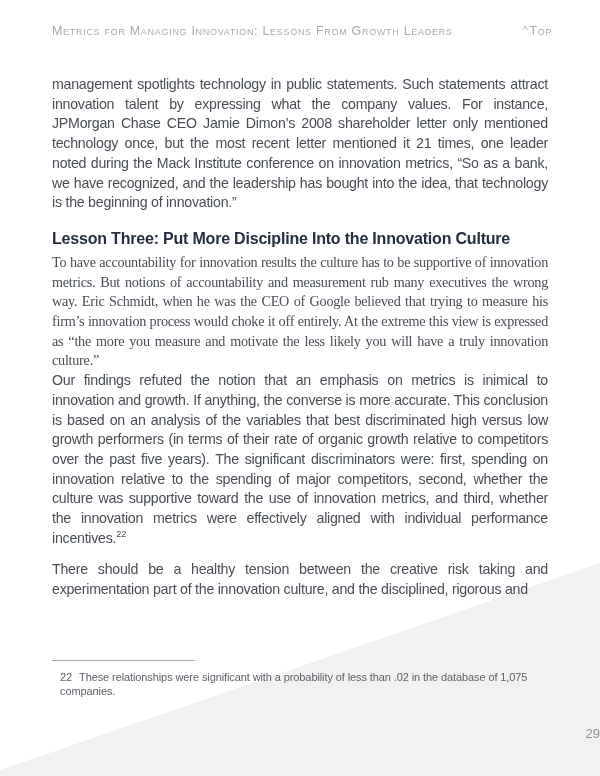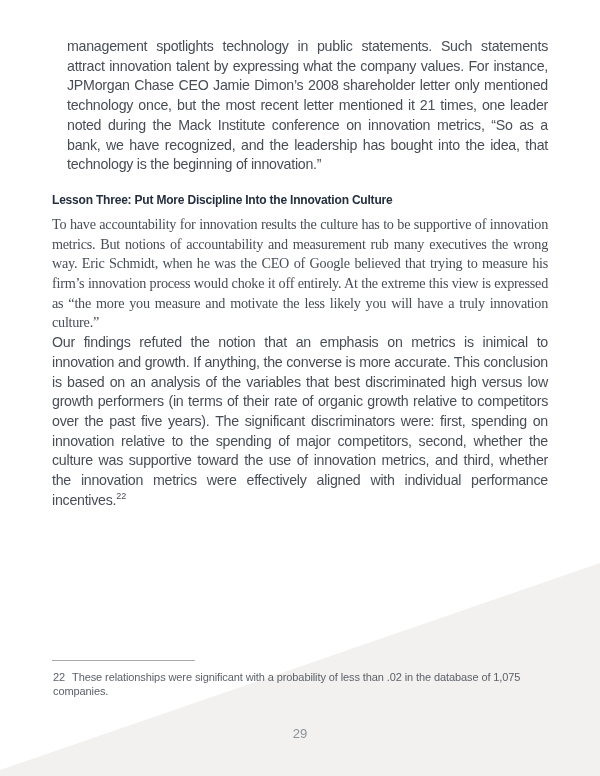--- a/index.html
+++ b/index.html
@@ -63,27 +63,27 @@
     width: 496px;
   }
   .body-para {
     margin: 0;
     text-align: justify;
     font-size: 14.2px;
     line-height: 19.7px;
     letter-spacing: -0.25px;
     color: var(--body-text, #484d56);
   }
-  .para-1 { margin-top: 37px; margin-left: 15px; }
+  .para-1 { margin-top: 37px; }
   .para-2 { margin-top: 3px; font-family: Liberation Serif, serif; }
   .para-3 { }
   .para-4 { margin-top: 12px; }
   .section-heading {
     margin: 14px 0 0 0;
-    font-size: 12px;
+    font-size: 16px;
     line-height: 23px;
     font-weight: bold;
     letter-spacing: -0.2px;
     color: var(--heading-text, #242e3e);
   }
   .fn-ref {
     font-size: 9px;
     line-height: 0;
     vertical-align: super;
     letter-spacing: 0;
@@ -98,56 +98,63 @@
     z-index: 1;
   }
   .footnote-divider {
     width: 143px;
     height: 0;
     border: none;
     border-top: 1px solid #a8abae;
     margin: 0 0 9px 0;
   }
   .footnote-text {
-    margin: 1px;
+    margin: 8px;
     font-size: 11px;
     line-height: 14px;
     letter-spacing: -0.1px;
     color: var(--footnote-text, #5c6169);
   }
   .footnote-marker { margin-right: 7px; }
 
   .page-number {
     position: absolute;
     left: 0;
     top: 726px;
     width: 100%;
-    text-align: center;
+    text-align: right;
     font-size: 13px;
     color: var(--page-number, #8d9298);
     z-index: 1;
   }
 </style>
 </head>
 <body>
 
 <div class="page" style="--background: #ffffff; --header-text: #a6abb1; --body-text: #484d56; --heading-text: #242e3e; --footnote-text: #5c6169; --page-number: #8d9298; --triangle-fill: #f2f1ef;">
 
   <div class="corner-decoration"></div>
 
+  <div class="page-header">
+    <span class="running-title">Metrics for Managing Innovation: Lessons From Growth Leaders</span>
+    <a class="top-link" href="#">
+      <span class="caret-up">^</span><span>Top</span>
+    </a>
+  </div>
 
   <div class="content">
     <p class="body-para para-1">management spotlights technology in public statements. Such statements attract innovation talent by expressing what the company values. For instance, JPMorgan Chase CEO Jamie Dimon’s 2008 shareholder letter only mentioned technology once, but the most recent letter mentioned it 21 times, one leader noted during the Mack Institute conference on innovation metrics, “So as a bank, we have recognized, and the leadership has bought into the idea, that technology is the beginning of innovation.”</p>
 
     <h2 class="section-heading">Lesson Three: Put More Discipline Into the Innovation Culture</h2>
 
     <p class="body-para para-2">To have accountability for innovation results the culture has to be supportive of innovation metrics. But notions of accountability and measurement rub many executives the wrong way. Eric Schmidt, when he was the CEO of Google believed that trying to measure his firm’s innovation process would choke it off entirely. At the extreme this view is expressed as “the more you measure and motivate the less likely you will have a truly innovation culture.”</p>
 
     <p class="body-para para-3"><span>Our findings refuted the notion that an emphasis on metrics is inimical to innovation and growth. If anything, the converse is more accurate. This conclusion is based on an analysis of the variables that best discriminated high versus low growth performers (in terms of their rate of organic growth relative to competitors over the past five years). The significant discriminators were: first, spending on innovation relative to the spending of major competitors, second, whether the culture was supportive toward the use of innovation metrics, and third, whether the innovation metrics were effectively aligned with individual performance incentives.</span><sup class="fn-ref">22</sup></p>
 
+    <p class="body-para para-4">There should be a healthy tension between the creative risk taking and experimentation part of the innovation culture, and the disciplined, rigorous and</p>
   </div>
 
   <div class="footnote-block">
     <hr class="footnote-divider">
     <p class="footnote-text"><span class="footnote-marker">22</span><span>These relationships were significant with a probability of less than .02 in the database of 1,075 companies.</span></p>
   </div>
 
   <div class="page-number">29</div>
 
 </div>

